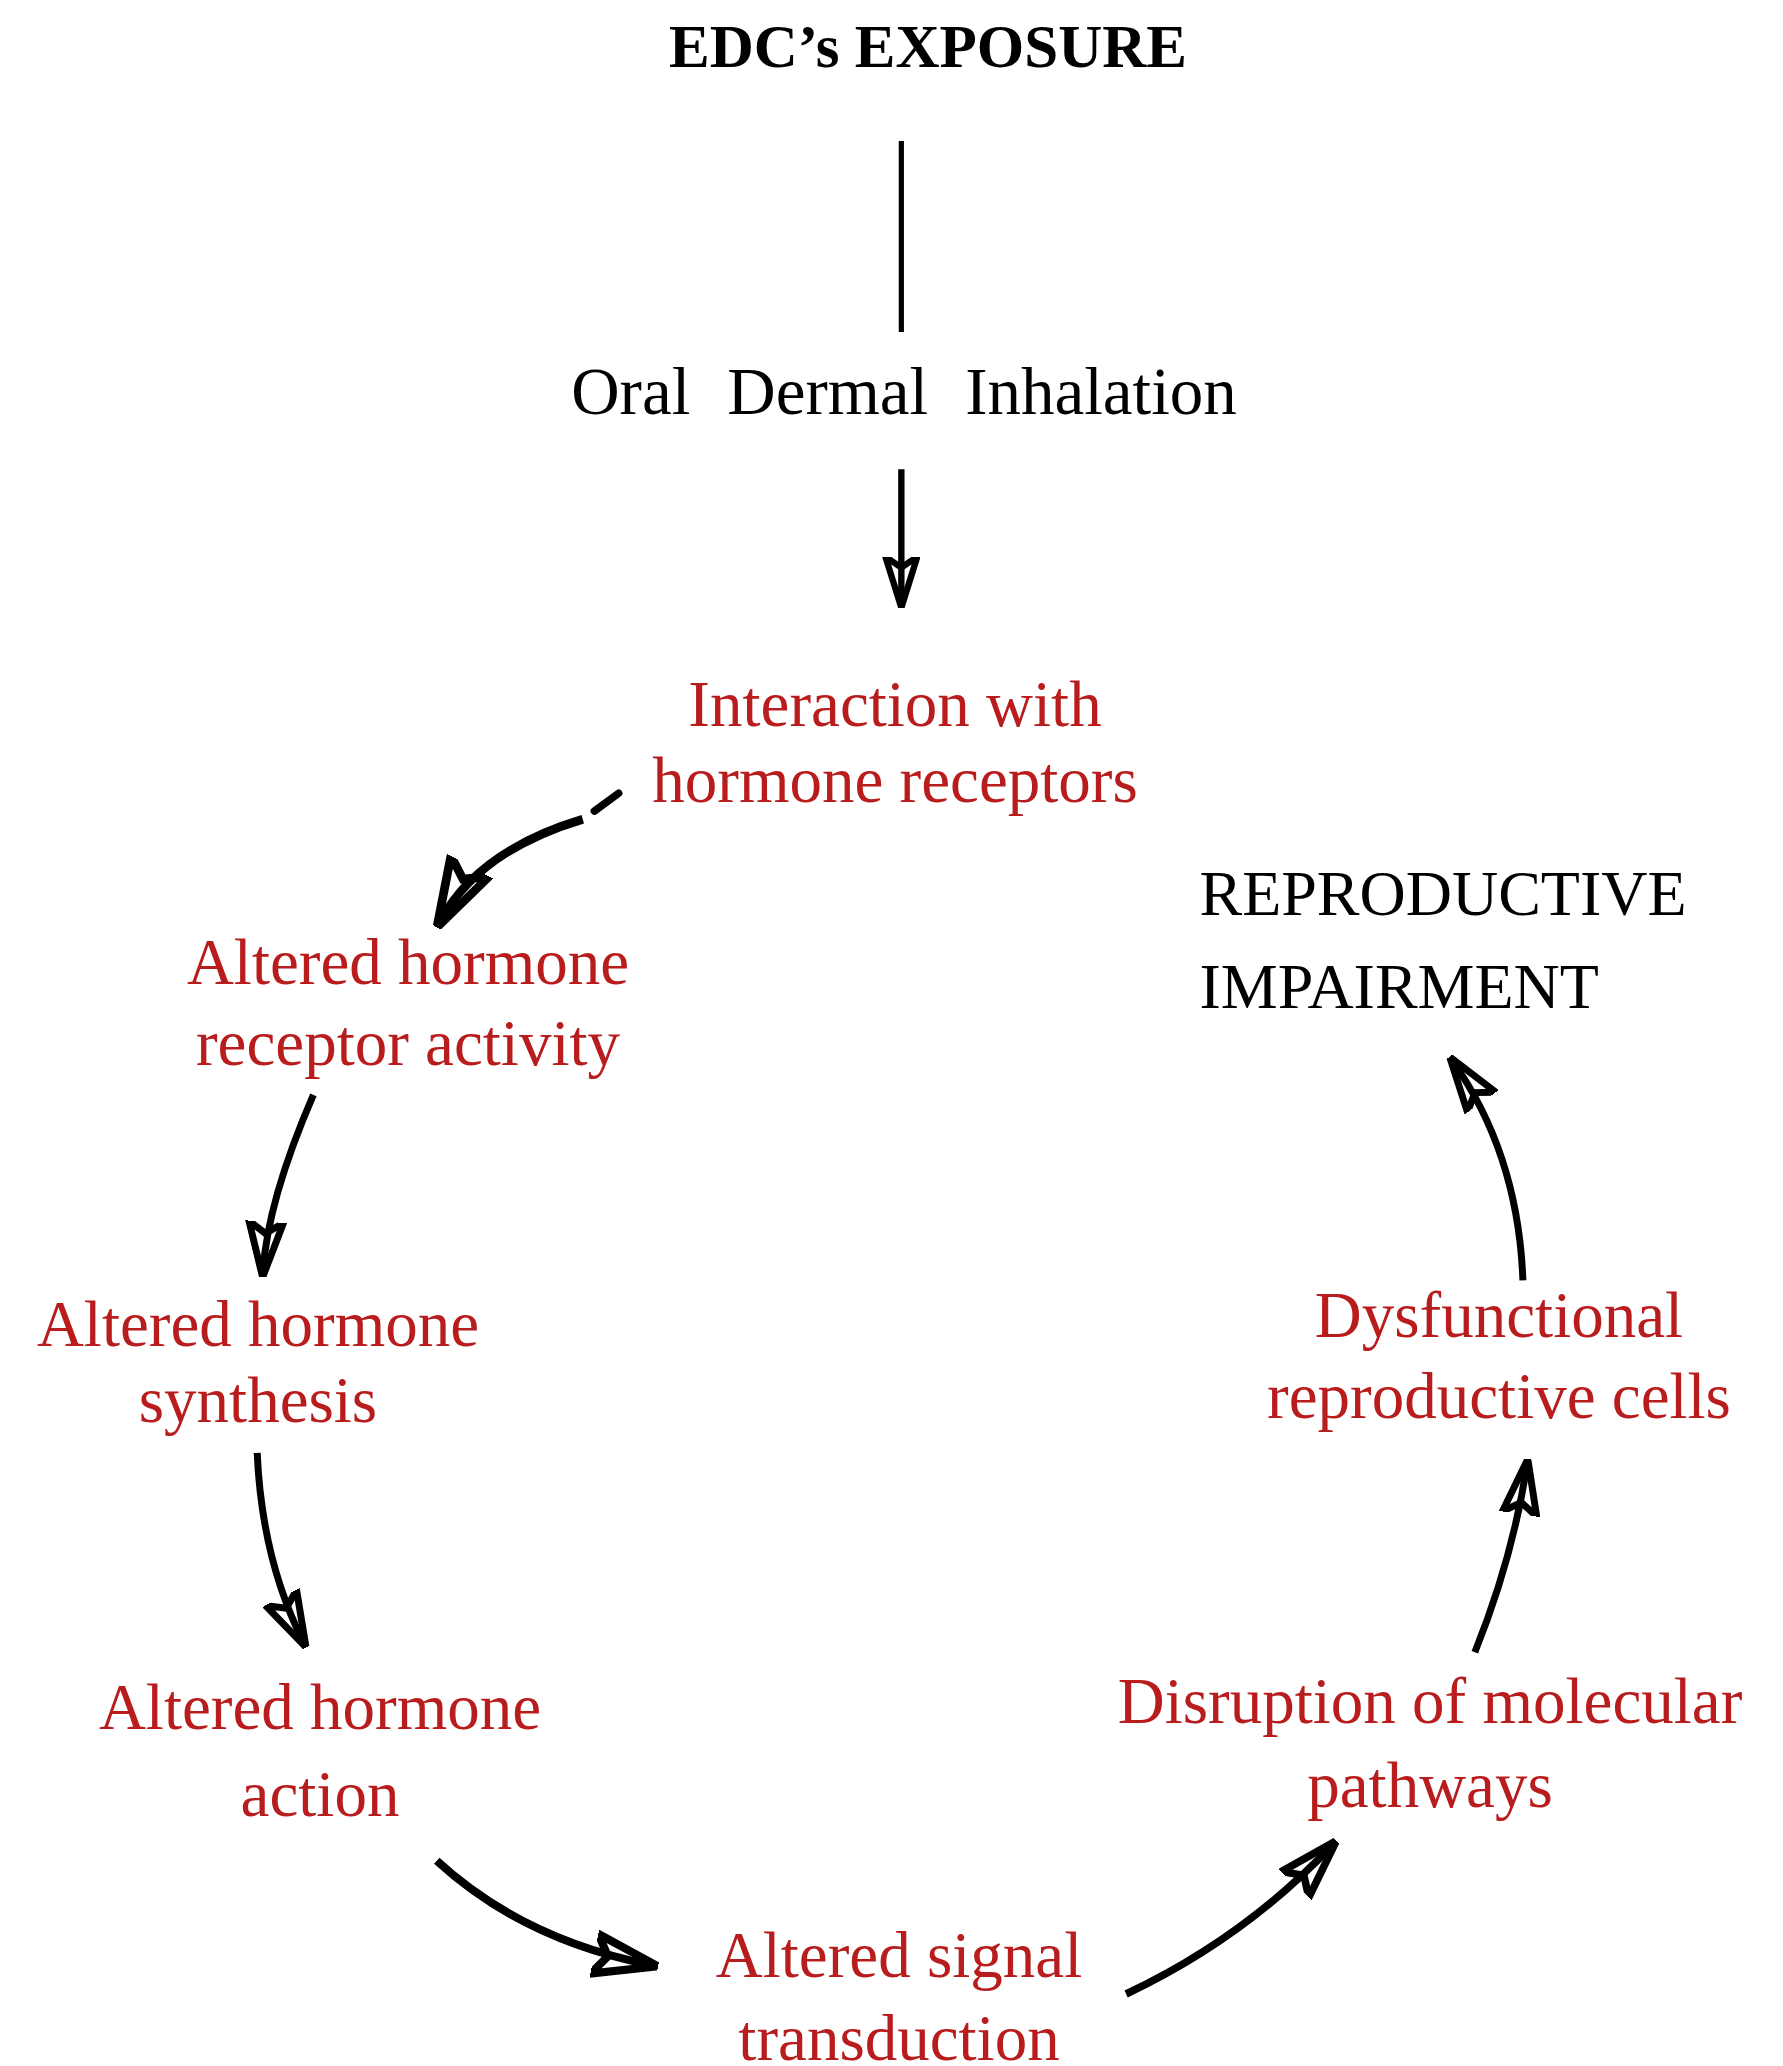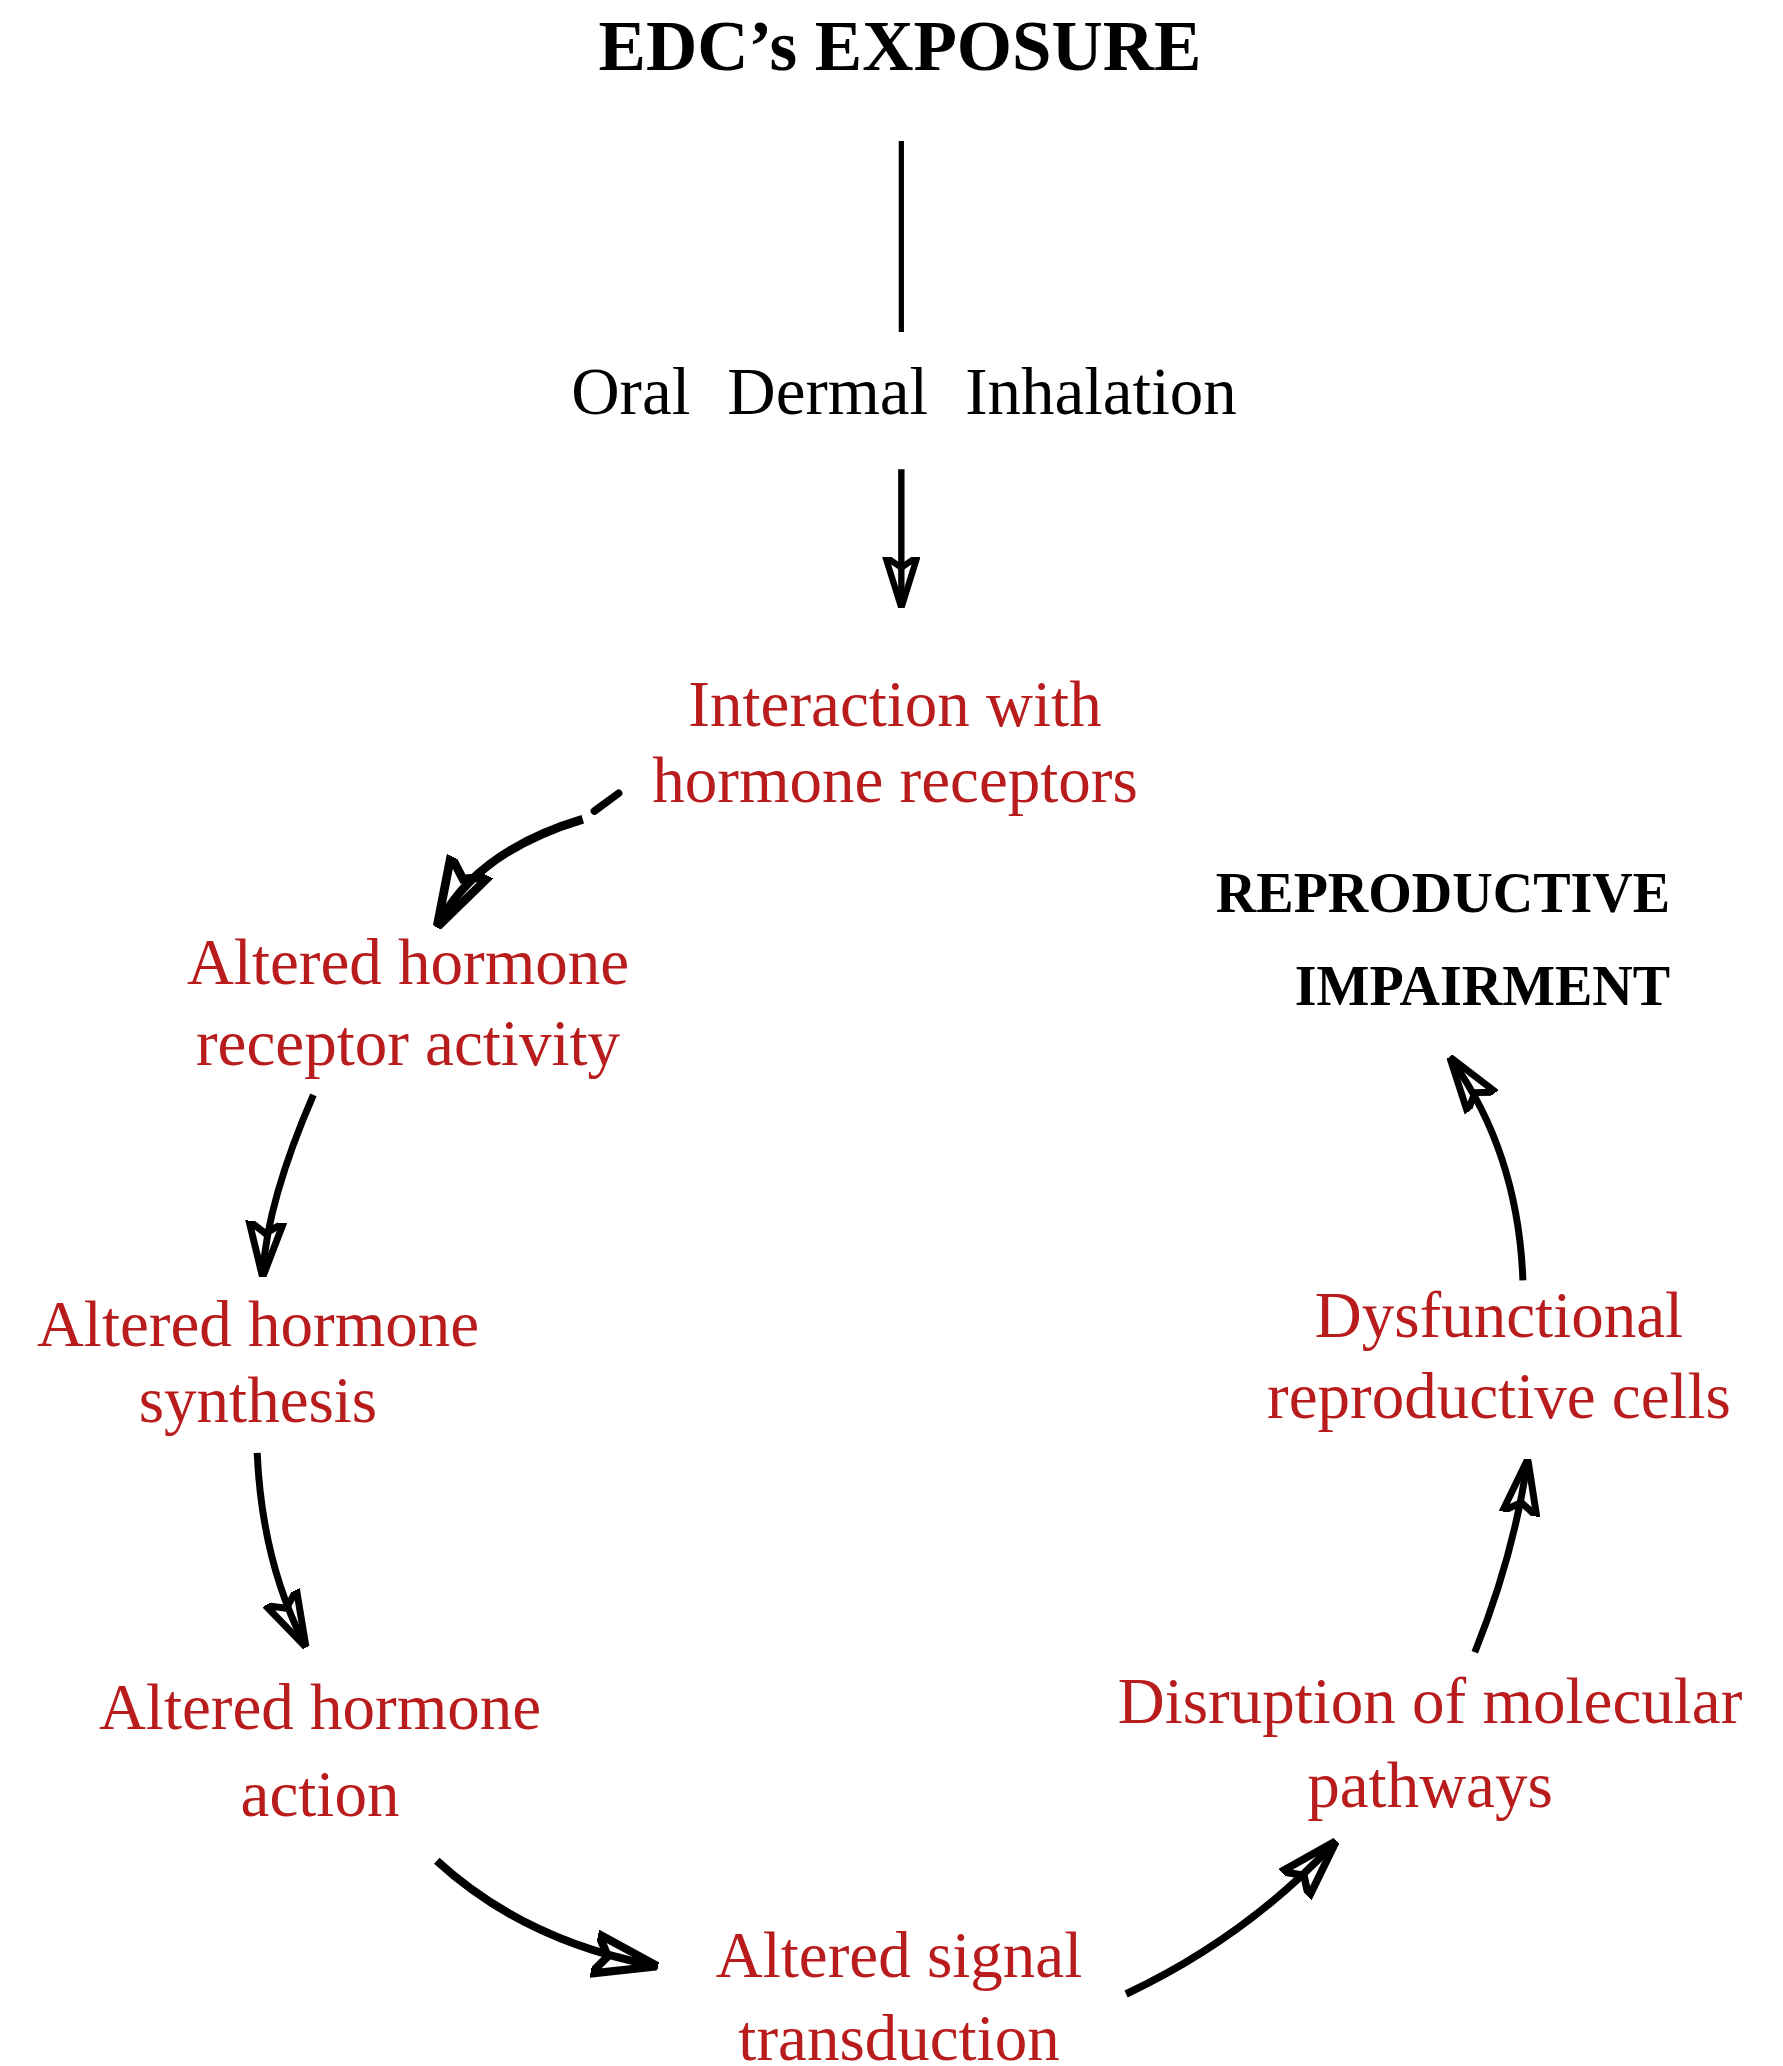--- a/index.html
+++ b/index.html
@@ -35,30 +35,31 @@
     line-height: 81px;
     color: #b91c1c;
   }
   .node .ln { display: block; }
   .title {
     position: absolute;
     transform: translateX(-50%);
     text-align: right;
     white-space: nowrap;
     font-weight: bold;
-    font-size: 71px;
+    font-size: 61px;
     line-height: 87px;
+    margin-left: 28px;
   }
   .impairment {
     position: absolute;
     transform: translateX(-50%);
-    text-align: right;
+    text-align: left;
     white-space: nowrap;
-    font-weight: bold;
-    font-size: 56px;
+    font-weight: normal;
+    font-size: 64px;
     line-height: 93px;
   }
   .routes {
     position: absolute;
     transform: translateX(-50%);
     display: flex;
     gap: 37px;
     font-size: 67px;
     line-height: 80px;
     white-space: nowrap;

